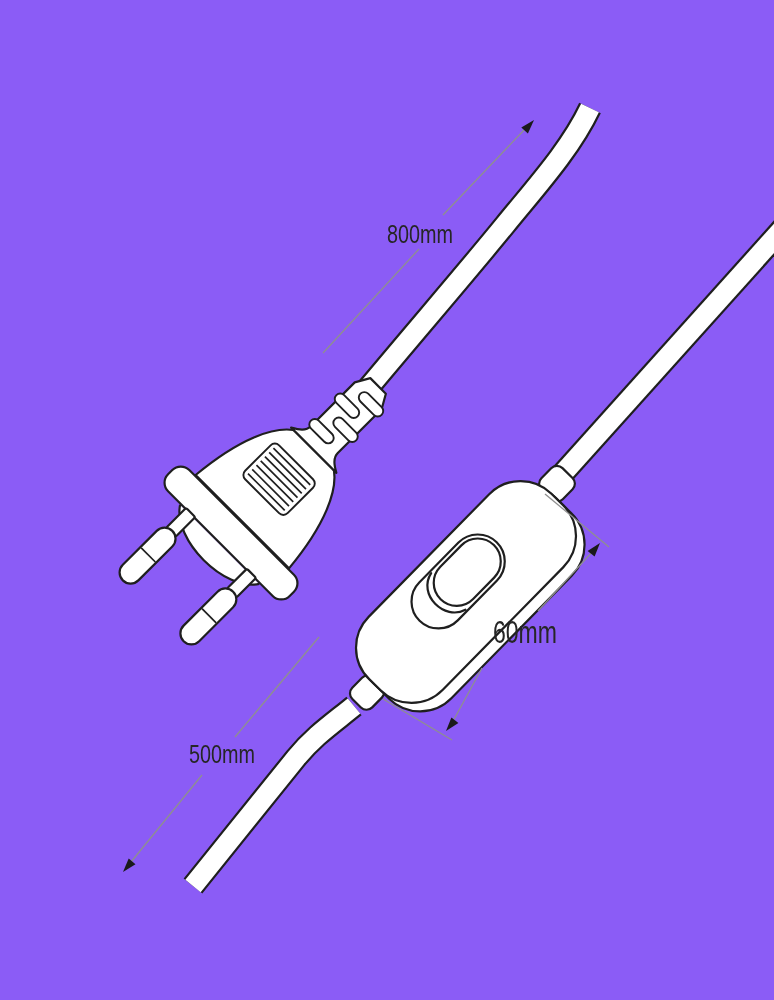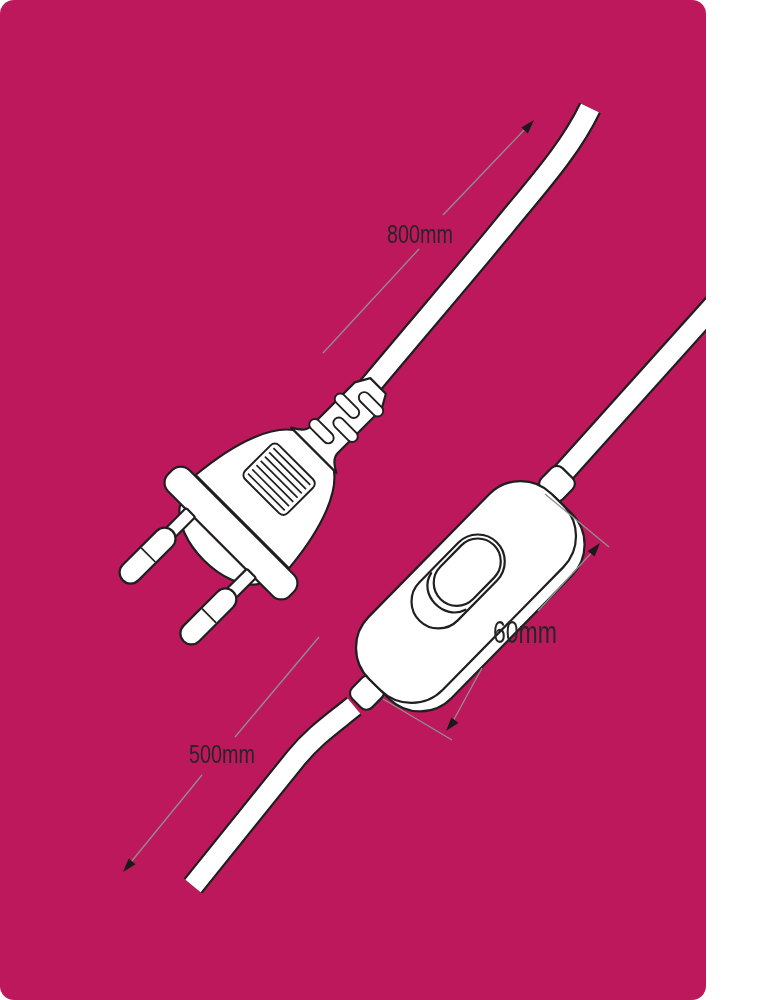--- a/index.html
+++ b/index.html
@@ -3,25 +3,24 @@
 <meta charset="utf-8">
 <style>
   html, body {
     margin: 0;
     padding: 0;
     background: #ffffff;
     font-family: "Liberation Sans", sans-serif;
   }
   .stage {
     position: relative;
-    width: 706px;
+    width: 774px;
     height: 1000px;
-    background: #be185d;
+    background: #8b5cf6;
     overflow: hidden;
-    border-radius: 14px;
   }
   svg { display: block; }
   .outline {
     fill: #ffffff;
     stroke: #1f1f1f;
     stroke-width: 2.2;
     stroke-linejoin: round;
   }
   .stroke-only {
     fill: none;

